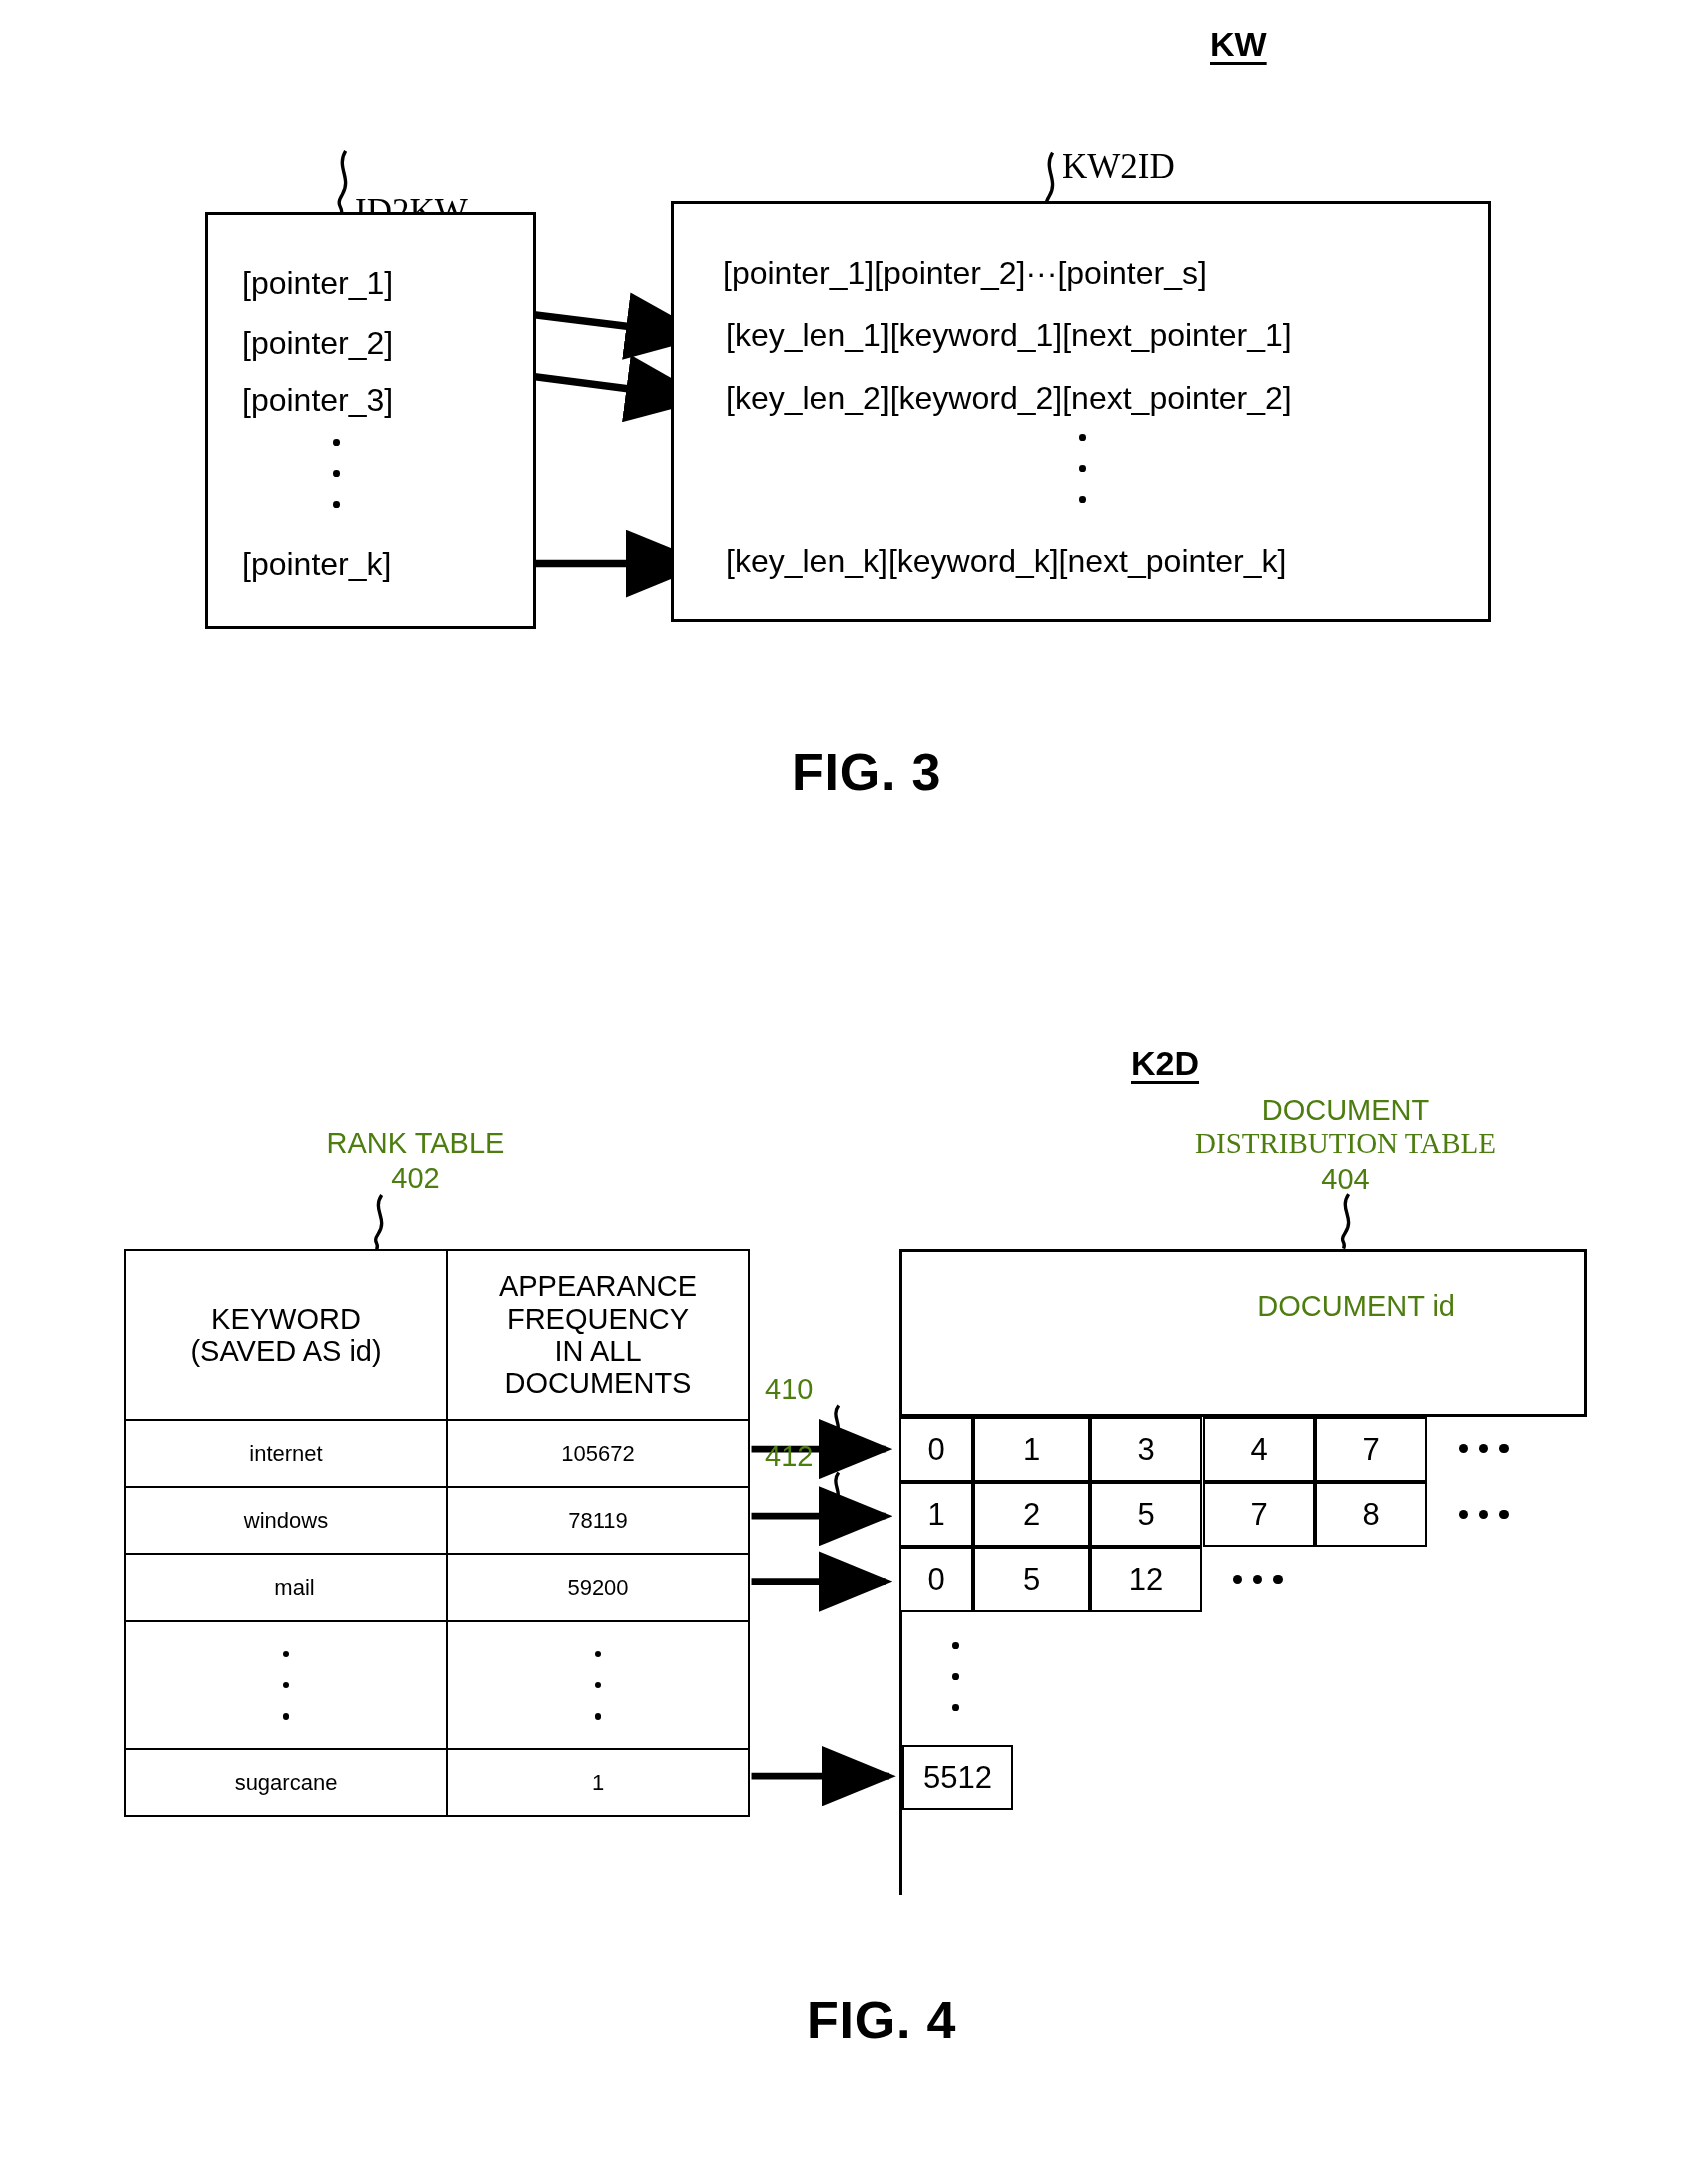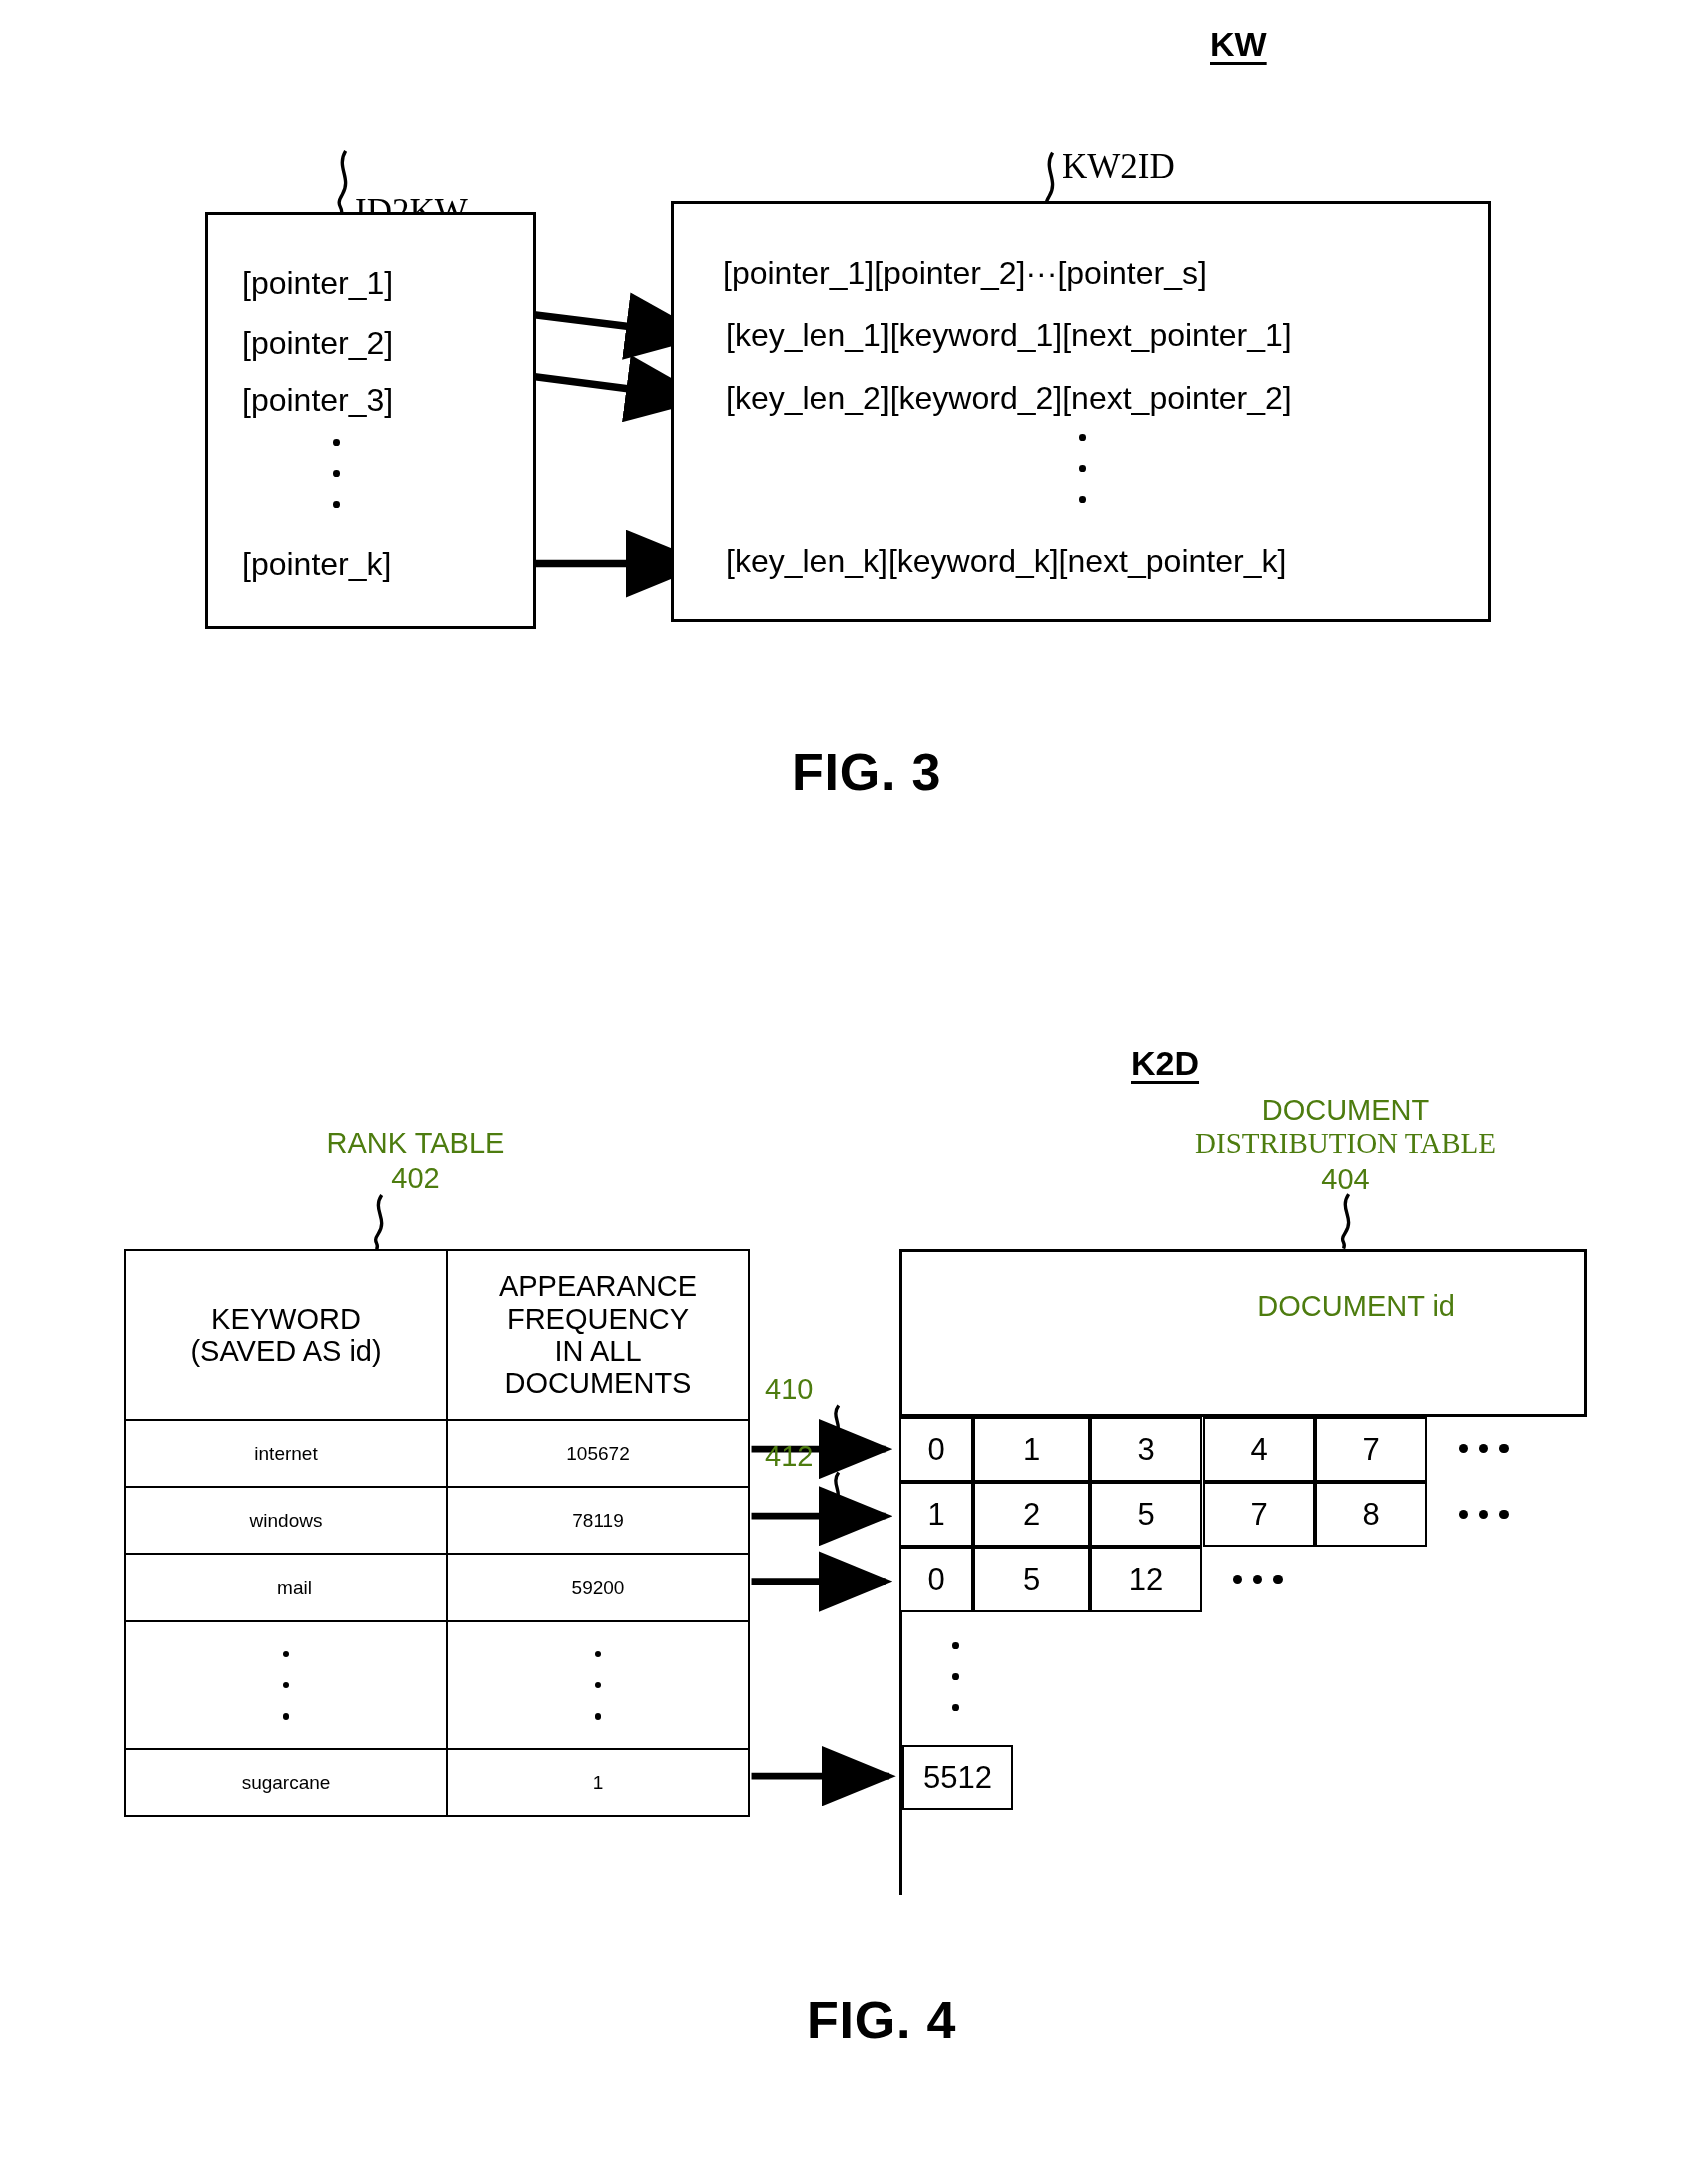--- a/index.html
+++ b/index.html
@@ -89,21 +89,21 @@
   
   table.rank {
     border-collapse: collapse;
     table-layout: fixed;
     background: #fff;
   }
   table.rank td {
     border: 2.5px solid #000;
     text-align: center;
     vertical-align: middle;
-    font-size: 19px;
+    font-size: 22px;
     padding: 0;
   }
   table.rank td.hdr {
     font-size: 29px;
     line-height: 1.12;
   }
 
   
   .dcell {
     position: absolute;

